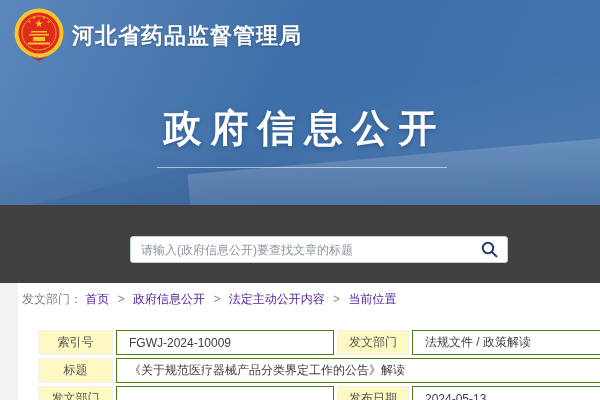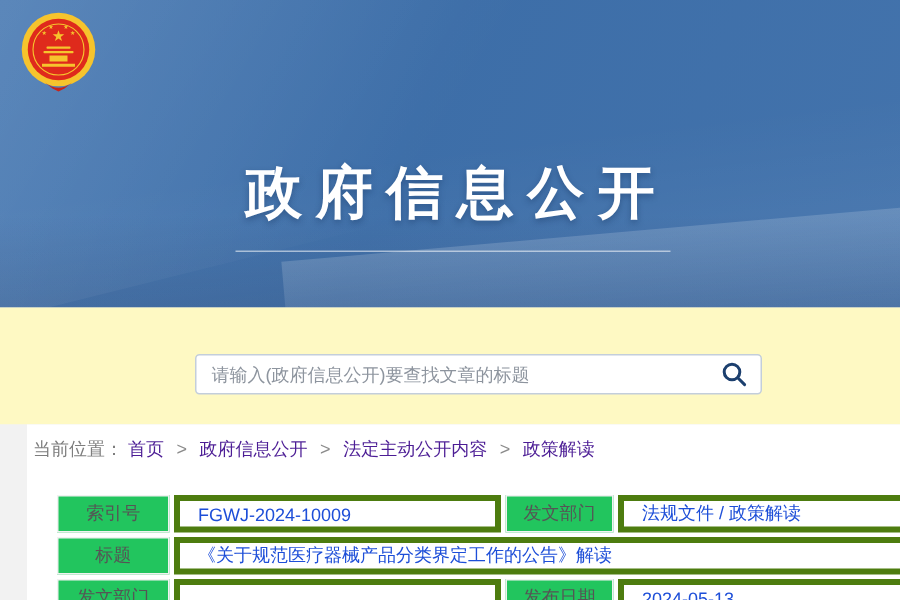--- a/index.html
+++ b/index.html
@@ -48,21 +48,21 @@
     font-size:38px; font-weight:bold; color:#ffffff;
     letter-spacing:9px; text-indent:9px;
     text-shadow:0 2px 4px rgba(15,40,80,0.35);
   }
   .banner-underline {
     position:absolute; top:167px; left:50%; margin-left:-143px; width:290px; height:1px;
     background:rgba(255,255,255,0.55); z-index:3;
   }
 
   
-  .search-section { position:relative; width:100%; height:78px; background:#fef9c3; }
+  .search-section { position:relative; width:100%; height:78px; background:#404040; }
   .search-box {
     position:absolute; left:130px; top:31px; width:378px; height:27px;
     background:#ffffff; border:1px solid #c3cedb; border-radius:3px;
     box-sizing:border-box; display:flex; align-items:center;
   }
   .search-input {
     flex:1; height:100%; border:none; outline:none; background:transparent;
     font-size:12px; color:#333; padding:0 10px;
     font-family:"Liberation Sans","DejaVu Sans",sans-serif;
   }
@@ -81,26 +81,26 @@
   .breadcrumb { font-size:12px; color:#7d7d7d; line-height:14px; }
   .breadcrumb a { color:#4c1d95; text-decoration:none; }
   .crumb-sep { margin:0 5px; color:#8b8b8b; }
 
   .info-table {
     margin:21px 0 0 13px; border-collapse:separate; border-spacing:3px;
     table-layout:fixed; width:690px;
   }
   .info-table td { height:25px; font-size:12px; box-sizing:border-box; }
   td.cell-label {
-    background:#22c55e; color:#555; text-align:center;
+    background:#fef9c3; color:#555; text-align:center;
     border:1px solid #f1f1f1;
   }
   td.cell-value {
-    background:#ffffff; color:#1d4ed8; padding:0 12px;
-    border:4px solid #4d7c0f;
+    background:#ffffff; color:#404040; padding:0 12px;
+    border:1px solid #4d7c0f;
     white-space:nowrap; overflow:hidden;
   }
 </style>
 </head>
 <body>
 
 <div class="page">
 
   <header class="site-header">
     <div class="streak-a"></div>
@@ -117,20 +117,21 @@
         <text x="40" y="22" font-size="8" text-anchor="middle" fill="#f6c42d">★</text>
         <text x="60" y="22" font-size="8" text-anchor="middle" fill="#f6c42d">★</text>
         <text x="69" y="30" font-size="8" text-anchor="middle" fill="#f6c42d">★</text>
         <rect x="34" y="46" width="32" height="3" rx="1" fill="#f6c42d"></rect>
         <rect x="30" y="52" width="40" height="3" rx="1" fill="#f6c42d"></rect>
         <rect x="38" y="58" width="24" height="8" fill="#f6c42d"></rect>
         <rect x="28" y="69" width="44" height="4" fill="#f6c42d"></rect>
         <path d="M32 94 Q50 108 68 94 L58 102 L50 106 L42 102 Z" fill="#c8231a"></path>
       </svg>
       <div class="org-names">
+        <div class="org-cn">河北省药品监督管理局</div>
       </div>
     </div>
 
     <div class="banner-title">政府信息公开</div>
     <div class="banner-underline"></div>
   </header>
 
   <section class="search-section">
     <div class="search-box">
       <input class="search-input" type="text" placeholder="请输入(政府信息公开)要查找文章的标题" style="">
@@ -140,28 +141,28 @@
           <line x1="11" y1="11" x2="15.4" y2="15.4" stroke="#1c3f6e" stroke-width="2" stroke-linecap="round"></line>
         </svg>
       </button>
     </div>
   </section>
 
   <main class="content">
     <div class="card">
 
       <nav class="breadcrumb">
-        <span>当前位置：</span>
+        <span>发文部门：</span>
         <a href="#">首页</a>
         <span class="crumb-sep">&gt;</span>
         <a href="#">政府信息公开</a>
         <span class="crumb-sep">&gt;</span>
         <a href="#">法定主动公开内容</a>
         <span class="crumb-sep">&gt;</span>
-        <a href="#">政策解读</a>
+        <a href="#">当前位置</a>
       </nav>
 
       <table class="info-table">
         <colgroup>
             <col style="width:75px">
             <col style="width:218px">
             <col style="width:72px">
             <col style="width:310px">
           </colgroup>
         <tbody>

